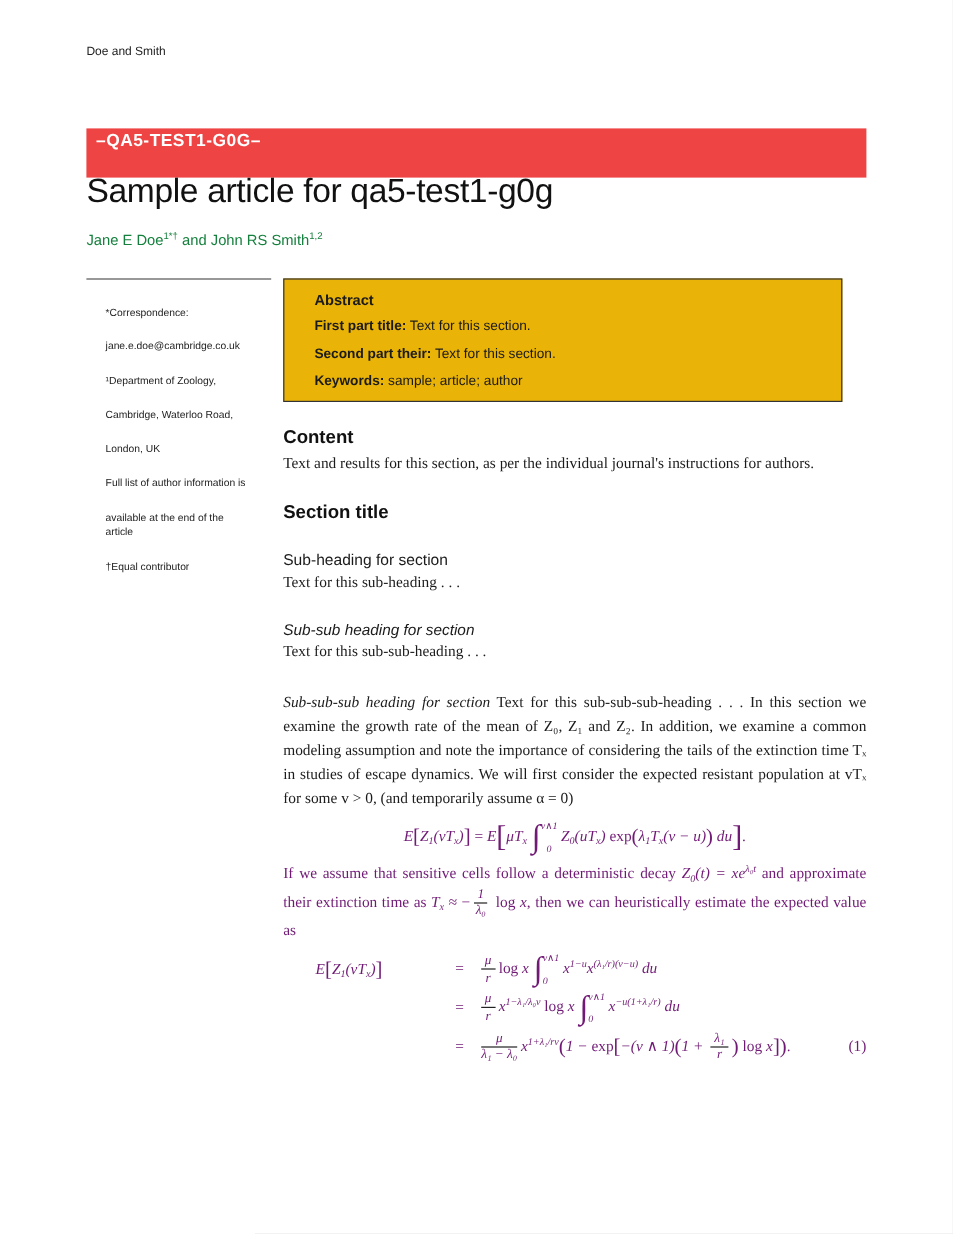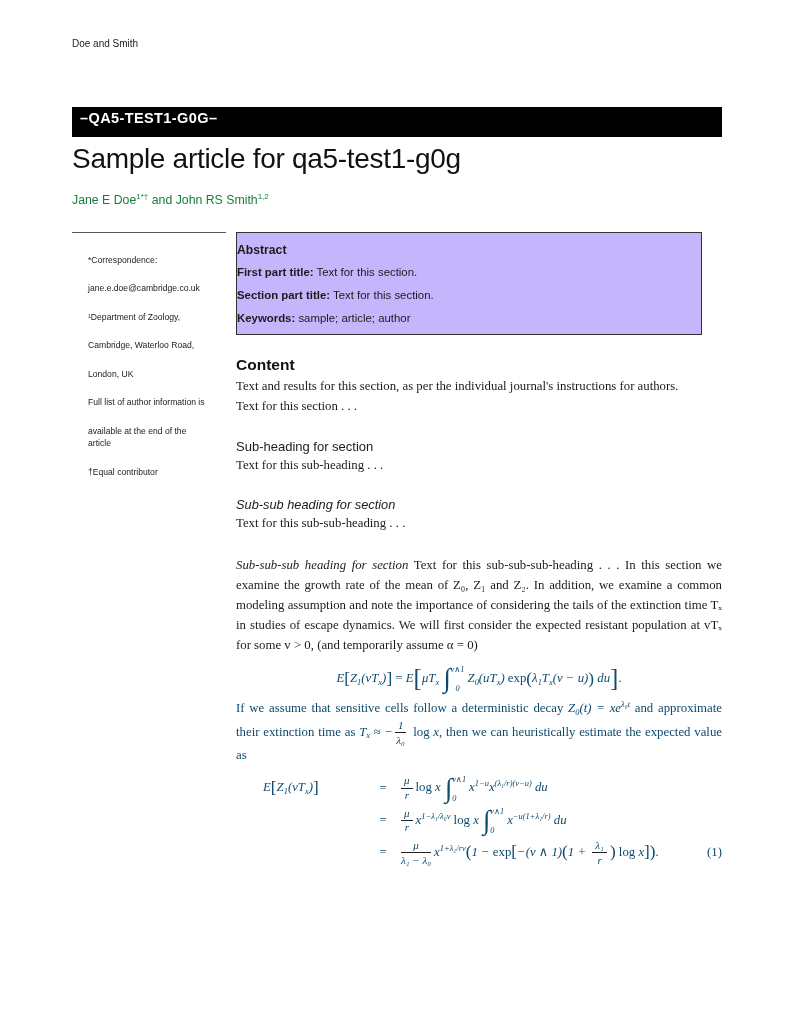--- a/index.html
+++ b/index.html
@@ -1,54 +1,54 @@
 <!DOCTYPE html>
 <html><head>
 <meta charset="utf-8">
 <style>
   html,body{margin:0;padding:0;background:#e8e8e8;}
   .page{position:relative;width:794px;height:1028px;background:#ffffff;margin:0 auto;
         font-family:"Liberation Sans","DejaVu Sans",sans-serif;color:#1b1b1b;overflow:hidden;}
 
   .running-head{position:absolute;left:72px;top:38px;font-size:10px;color:#222;}
 
-  .banner{position:absolute;left:72px;top:107px;width:650px;height:30px;background:#000000;
+  .banner{position:absolute;left:72px;top:107px;width:650px;height:41px;background:#ef4444;
           color:#fff;font-weight:bold;font-size:14.5px;line-height:23px;padding-left:8px;
           box-sizing:border-box;letter-spacing:0.4px;}
 
   .article-title{position:absolute;left:72px;top:143px;width:650px;font-size:28px;
                  letter-spacing:-0.3px;color:#111;}
 
   .authors{position:absolute;left:72px;top:192px;font-size:12.3px;color:#15803d;}
   .authors sup{font-size:8px;}
 
   .sidebar{position:absolute;left:72px;top:232px;width:154px;border-top:1px solid #555;
            padding-top:5px;font-size:8.6px;line-height:1.45;color:#222;}
   .sidebar div{margin:16px;}
 
   .abstract{position:absolute;left:236px;top:232px;width:466px;border:1.2px solid #333;
-            box-sizing:border-box;padding:10px 0 9px;background:#c4b5fd;}
+            box-sizing:border-box;padding:10px 25px 9px;background:#eab308;}
   .abstract-heading{font-size:12.2px;font-weight:bold;margin:0 0 8px;}
   .abstract p{margin:0 0 8px;font-size:11.4px;line-height:1.3;}
   .abstract p:last-child{margin-bottom:0;}
   .abstract .lbl{font-weight:bold;}
 
   .main{position:absolute;left:236px;top:356px;width:486px;}
   .serif{font-family:"Liberation Serif","DejaVu Serif",serif;font-size:12.8px;line-height:1.56;
          text-align:justify;color:#1b1b1b;}
   .h-major{font-size:15.5px;font-weight:bold;margin:0 0 3px;color:#111;}
   .h-sub{font-size:13px;font-weight:normal;margin:22px 0 2px;}
   .h-subsub{font-family:Liberation Sans, sans-serif;font-style:italic;
             font-size:12.8px;margin:21px 0 2px;}
   .para{margin:0;}
   .mt22{margin-top:22px;} .mt6{margin-top:6px;}
   .lead-italic{font-style:italic;}
 
   
-  .meq{font-family:"Liberation Serif","DejaVu Serif",serif;font-size:12.8px;color:#0c4a6e;}
+  .meq{font-family:"Liberation Serif","DejaVu Serif",serif;font-size:12.8px;color:#701a75;}
   .meq .mi{font-style:italic;}
   .meq .mr,.meq .mtx{font-style:normal;}
   .meq sub{font-size:0.66em;font-style:italic;vertical-align:-0.3em;}
   .meq sup{font-size:0.66em;font-style:italic;vertical-align:0.6em;}
   .meq .mbig{font-size:1.35em;vertical-align:-0.1em;font-style:normal;}
   .meq .mBig{font-size:1.95em;vertical-align:-0.16em;font-style:normal;font-weight:200;}
   .mfrac{display:inline-flex;flex-direction:column;text-align:center;vertical-align:middle;
          font-size:0.86em;font-style:italic;line-height:1.15;margin:0 3px;}
   .mfrac .fn{border-bottom:0.9px solid #222;padding:0 3px 0.5px;display:block;}
   .mfrac .fd{padding-top:0.5px;display:block;}
@@ -86,30 +86,30 @@
     <div>Cambridge, Waterloo Road,</div>
     <div>London, UK</div>
     <div>Full list of author information is</div>
     <div>available at the end of the article</div>
     <div>†Equal contributor</div>
   </div>
 
   <div class="abstract">
     <div class="abstract-heading">Abstract</div>
     <p><span class="lbl">First part title:</span><span> Text for this section.</span></p>
-    <p><span class="lbl">Section part title:</span><span> Text for this section.</span></p>
+    <p><span class="lbl">Second part their:</span><span> Text for this section.</span></p>
     <p><span class="lbl">Keywords:</span><span> sample; article; author</span></p>
   </div>
 
   <div class="main">
 
     <div class="h-major">Content</div>
     <p class="serif para">Text and results for this section, as per the individual journal's instructions for authors.</p>
 
-    <p class="serif para">Text for this section . . .</p>
+    <div class="h-major mt22">Section title</div>
 
     <div class="h-sub">Sub-heading for section</div>
     <p class="serif para">Text for this sub-heading . . .</p>
 
     <div class="h-subsub">Sub-sub heading for section</div>
     <p class="serif para">Text for this sub-sub-heading . . .</p>
 
     <p class="serif para mt22"><span class="lead-italic">Sub-sub-sub heading for section</span><span>  Text for this sub-sub-sub-heading . . . In this section we examine the growth rate of the mean of Z₀, Z₁ and Z₂. In addition, we examine a common modeling assumption and note the importance of considering the tails of the extinction time Tₓ in studies of escape dynamics. We will first consider the expected resistant population at vTₓ for some v &gt; 0, (and temporarily assume α = 0)</span></p>
 
     <div class="eq-display meq"><span class="mi">E</span><span class="mbig">[</span><span class="mi">Z</span><sub>1</sub><span class="mi">(vT</span><sub>x</sub><span class="mi">)</span><span class="mbig">]</span><span class="mtx"> = </span><span class="mi">E</span><span class="mBig">[</span><span class="mi">μT</span><sub>x</sub><span class="mint">

